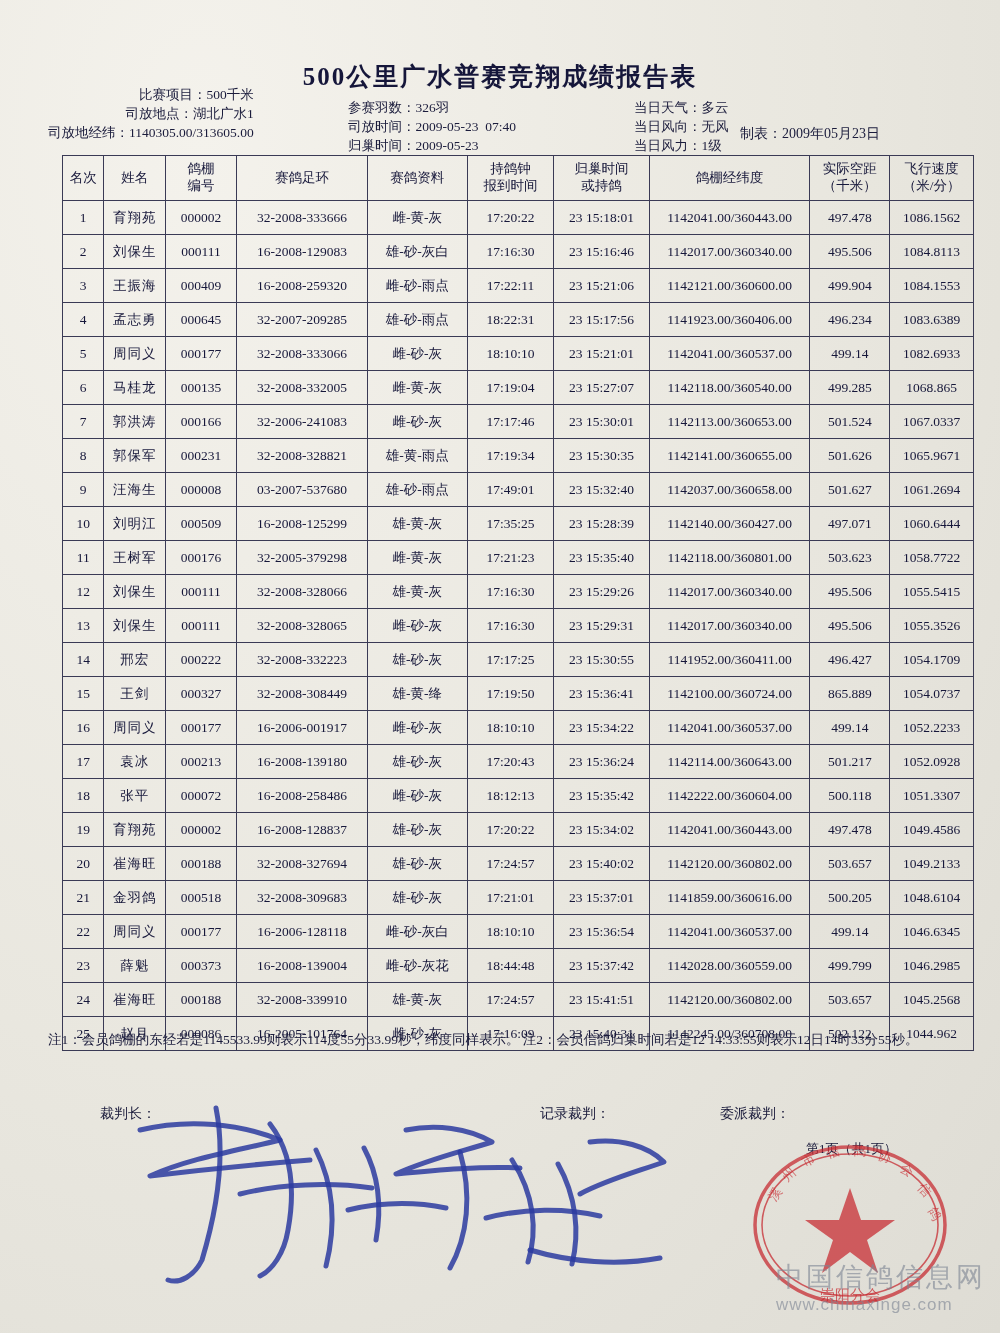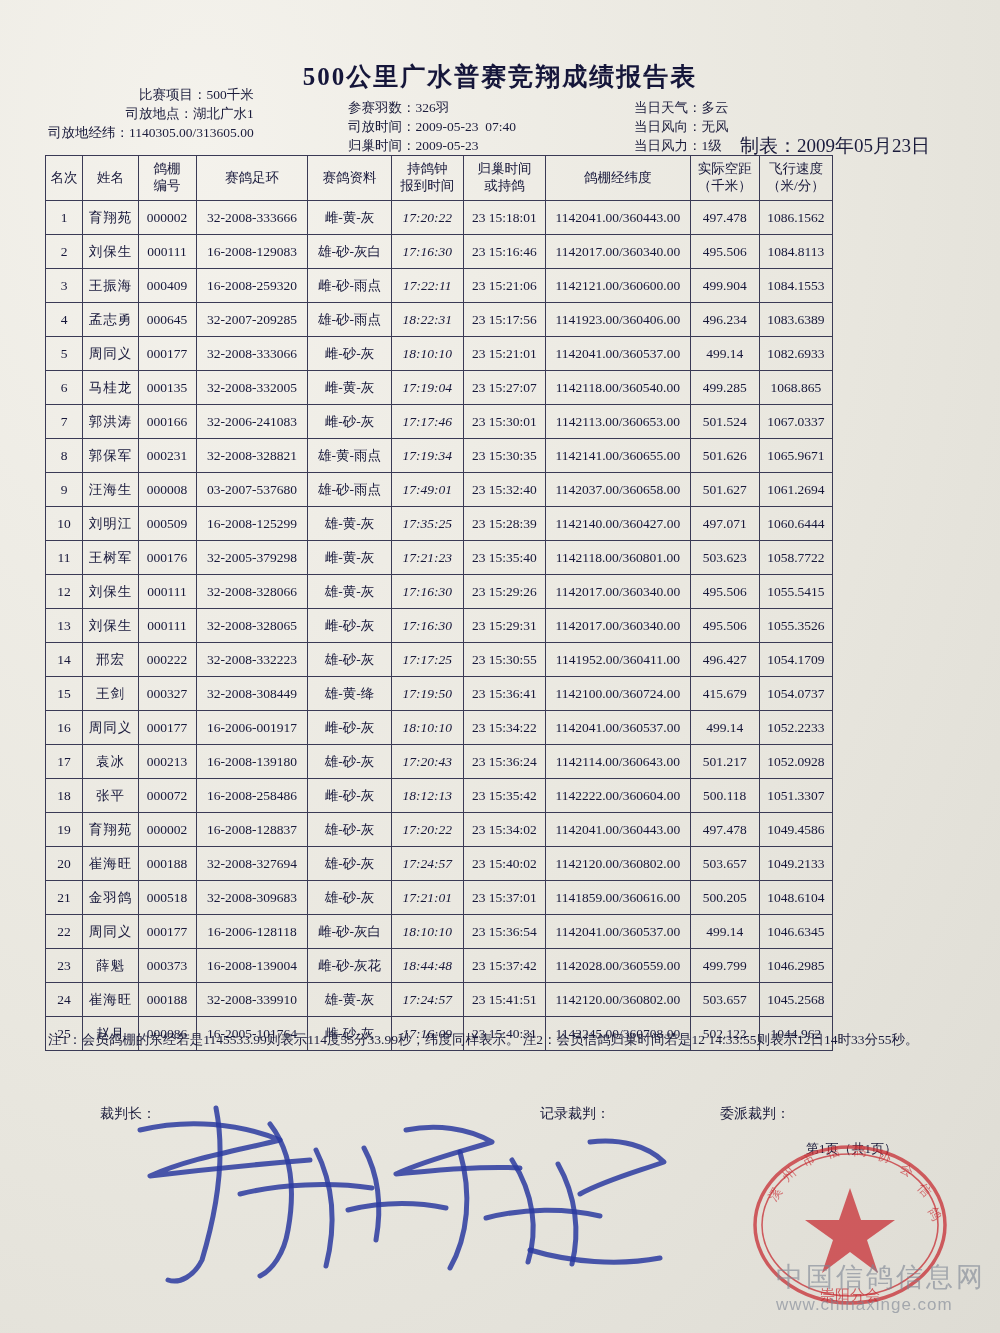--- a/index.html
+++ b/index.html
@@ -33,26 +33,26 @@
   .meta {
     position:absolute;
     font-size:13.5px;
     line-height:19px;
     color:#1b1c3c;
     white-space:pre;
   }
   .meta-left { left:48px; top:85px;text-align:right; }
   .meta-mid  { left:348px; top:98px; }
   .meta-right{ left:634px; top:98px; }
-  .meta-date { left:740px; top:136px; font-size:19px; }
+  .meta-date { left:740px; top:124px; font-size:14px; }
 
   table.grid {
     position:absolute;
-    left:45px; top:155px;
-    width:788px;
+    left:62px; top:155px;
+    width:912px;
     border-collapse:collapse;
     font-size:13.5px;
     color:#16173a;
   }
   table.grid th, table.grid td {
     border:1px solid #3a3a55;
     padding:0 3px;
     text-align:center;
     height:33px;
     line-height:1.15;
@@ -62,21 +62,21 @@
   table.grid th {
     height:44px;
     font-size:13.5px;
     line-height:1.25;
   }
   td.rank { text-align:left; padding-left:8px; width:38px; }
   td.name { width:60px; letter-spacing:1px; }
   td.loft { width:76px; }
   td.ring { width:140px; }
   td.info { width:108px;margin-top:24px; }
-  td.clock { width:92px;font-style:italic; }
+  td.clock { width:92px; }
   td.back  { width:100px; }
   td.coord { width:168px; }
   td.dist  { width:82px; }
   td.speed { width:86px; }
 
   .notes {
     position:absolute; left:48px; top:1030px;
     font-size:13.5px; line-height:20px; color:#1b1c3c;
   }
   .sig-row {
@@ -333,21 +333,21 @@
         </tr>
         <tr>
           <td class="rank">15</td>
           <td class="name">王剑</td>
           <td class="loft">000327</td>
           <td class="ring">32-2008-308449</td>
           <td class="info">雄-黄-绛</td>
           <td class="clock">17:19:50</td>
           <td class="back">23  15:36:41</td>
           <td class="coord">1142100.00/360724.00</td>
-          <td class="dist">415.679</td>
+          <td class="dist">865.889</td>
           <td class="speed">1054.0737</td>
         </tr>
         <tr>
           <td class="rank">16</td>
           <td class="name">周同义</td>
           <td class="loft">000177</td>
           <td class="ring">16-2006-001917</td>
           <td class="info">雌-砂-灰</td>
           <td class="clock">18:10:10</td>
           <td class="back">23  15:34:22</td>

